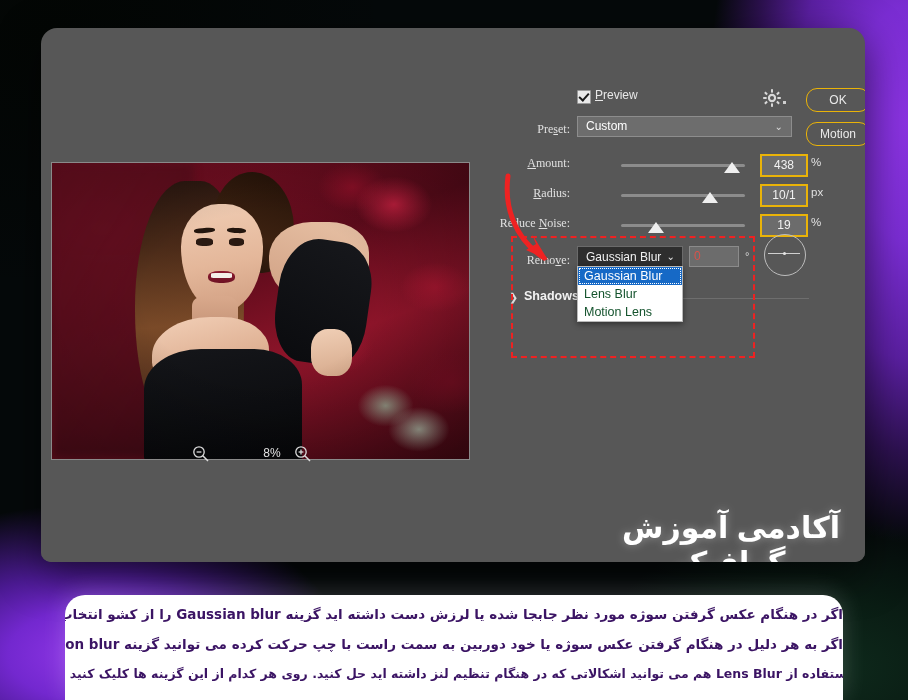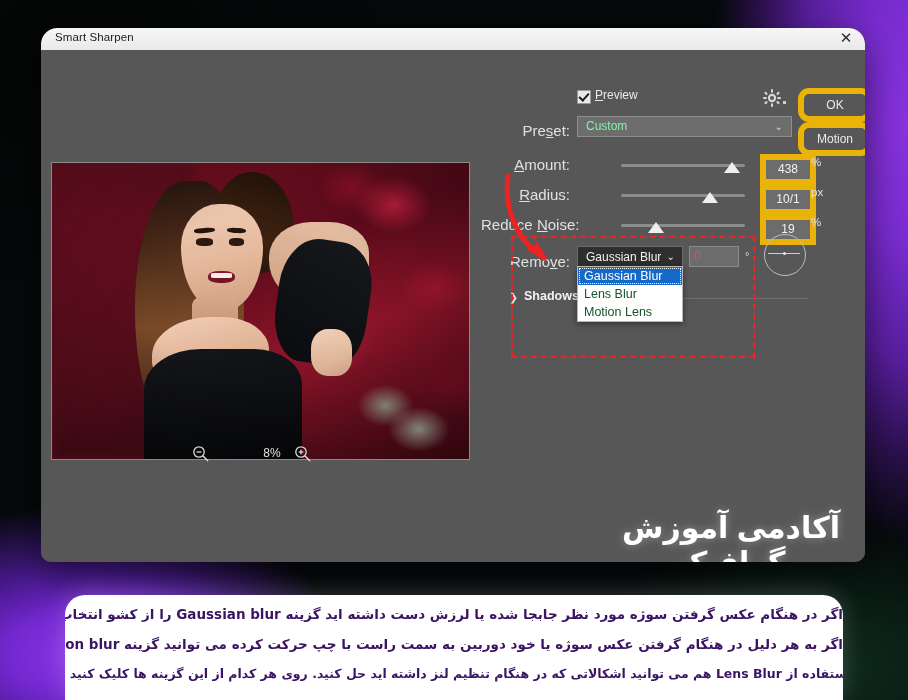--- a/index.html
+++ b/index.html
@@ -147,64 +147,65 @@
 
   
   #zoombar{position:absolute;left:150px;top:392px;width:160px;height:26px;color:#d8d8d8;}
   .magicon{position:absolute;top:2px;width:20px;height:20px;cursor:pointer;}
   .magicon svg{display:block;}
   #zoomval{position:absolute;left:58px;top:4px;width:46px;text-align:center;font-size:12px;color:#e2e2e2;}
 
   
   .row{position:absolute;}
   .lbl{
-    position:absolute;font-size:15px;color:#e0e0e0;text-align:right;white-space:nowrap;
+    position:absolute;font-size:12px;color:#e0e0e0;text-align:right;white-space:nowrap;font-family:Liberation Serif, serif;
   }
   .lbl u{text-decoration:underline;}
 
   #previewRow{left:536px;top:40px;}
   #pvCheck{
     position:absolute;left:0;top:0;width:12px;height:12px;background:#e9e9e9;
     border:1px solid #9a9a9a;border-radius:1px;cursor:pointer;
   }
   #pvCheck:after{
     content:"";position:absolute;left:3px;top:0px;width:4px;height:8px;
     border:solid #1a1a1a;border-width:0 2px 2px 0;transform:rotate(42deg);
   }
   #pvLabel{position:absolute;left:18px;top:-2px;font-size:12px;color:#e8e8e8;}
   #pvLabel u{text-decoration:underline;}
 
   #gearBtn{position:absolute;left:721px;top:38px;width:22px;height:20px;cursor:pointer;}
   #gearDot{position:absolute;left:742px;top:51px;width:3px;height:3px;background:#cfcfcf;}
 
   .pbtn{
-    position:absolute;width:62px;height:22px;border:6px solid #eab308;border-radius:11px;
+    position:absolute;width:62px;height:22px;border:1px solid #eab308;border-radius:11px;
     color:#eaeaea;font-size:12px;text-align:center;line-height:22px;cursor:pointer;
     background:transparent;
+    margin-left:8px;
   }
   #okBtn{left:757px;top:38px;}
   #cancelBtn{left:757px;top:72px;}
 
   #presetLbl{left:449px;top:72px;width:80px;}
   #presetSel{
     position:absolute;left:536px;top:66px;width:213px;height:19px;background:#6d6d6d;
     border:1px solid #8d8d8d;cursor:pointer;
   }
-  #presetSelTxt{position:absolute;left:8px;top:2px;font-size:12px;color:#86efac;}
+  #presetSelTxt{position:absolute;left:8px;top:2px;font-size:12px;color:#ffffff;}
   #presetCaret{position:absolute;right:8px;top:4px;color:#dcdcdc;font-size:10px;}
 
   .slider{position:absolute;height:16px;}
   .track{position:absolute;left:0;top:6px;width:100%;height:3px;background:#8c8c8c;border-radius:2px;}
   .thumb{
     position:absolute;top:4px;width:0;height:0;cursor:pointer;
     border-left:8px solid transparent;border-right:8px solid transparent;
     border-bottom:11px solid #efefef;
   }
   .numbox{
-    position:absolute;width:44px;height:19px;background:#6c6c6c;border:6px solid #eab308;
+    position:absolute;width:44px;height:19px;background:#6c6c6c;border:2px solid #eab308;
     color:#f2f2f2;font-size:12px;text-align:center;line-height:19px;cursor:text;
   }
   .unit{position:absolute;font-size:11.5px;color:#e0e0e0;}
 
   #amountLbl{left:449px;top:106px;width:80px;}
   #amountSlider{left:580px;top:108px;width:124px;}
   #amountBox{left:719px;top:104px;}
   #amountUnit{left:770px;top:106px;}
 
   #radiusLbl{left:449px;top:136px;width:80px;text-align:right;}
@@ -284,24 +285,20 @@
 
 <div id="backdrop">
   <div id="bgTopDark"></div>
   <div id="bgPurpleRight"></div>
   <div id="bgPurpleLeftLow"></div>
   <div id="bgGreenRightLow"></div>
 </div>
 
 <div id="dialog">
 
-  <div id="titlebar">
-    <div id="titletext">Smart Sharpen</div>
-    <div id="closebtn">✕</div>
-  </div>
 
   <div id="dlgBody">
 
     <div id="previewWrap">
       <div class="photo">
         <div class="foliage"></div>
         <div class="blurleft"></div>
         <div class="hair"></div>
         <div class="hair2"></div>
         <div class="arm"></div>

